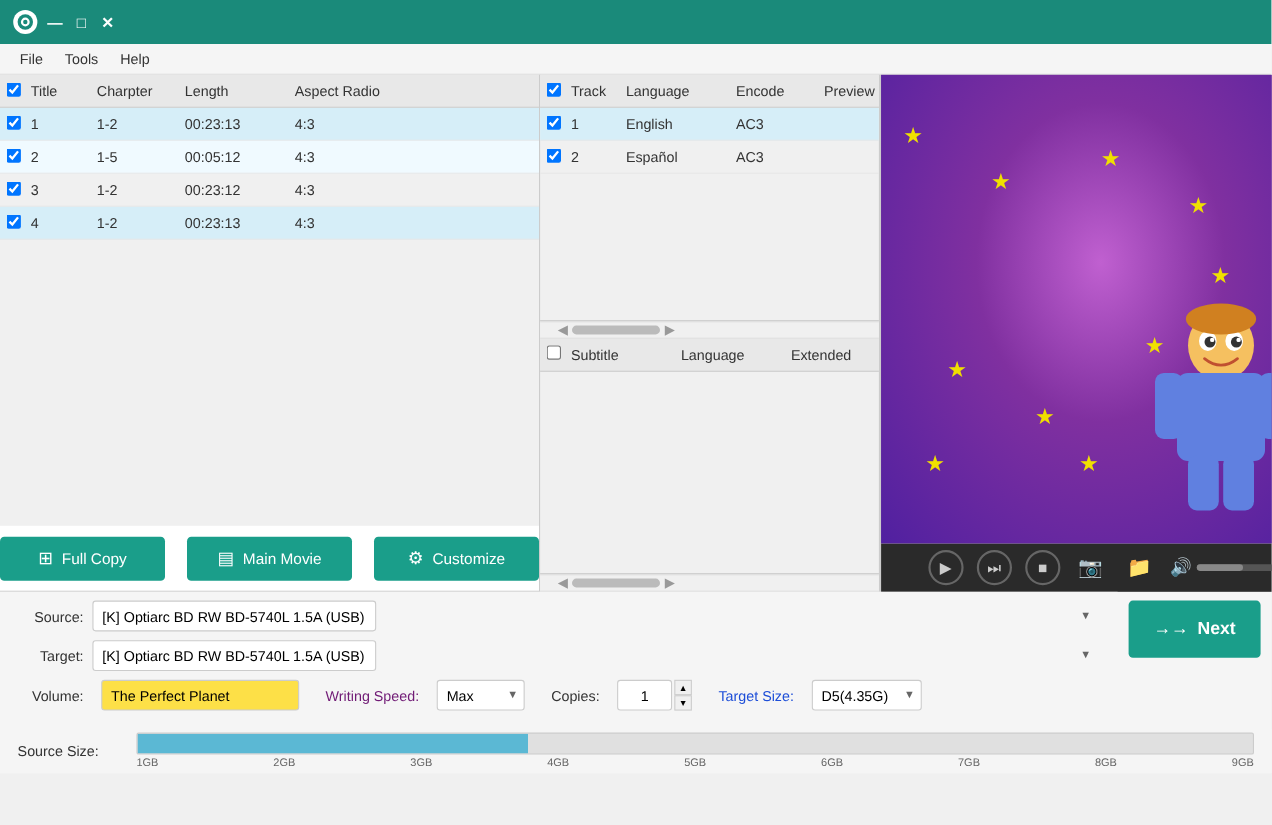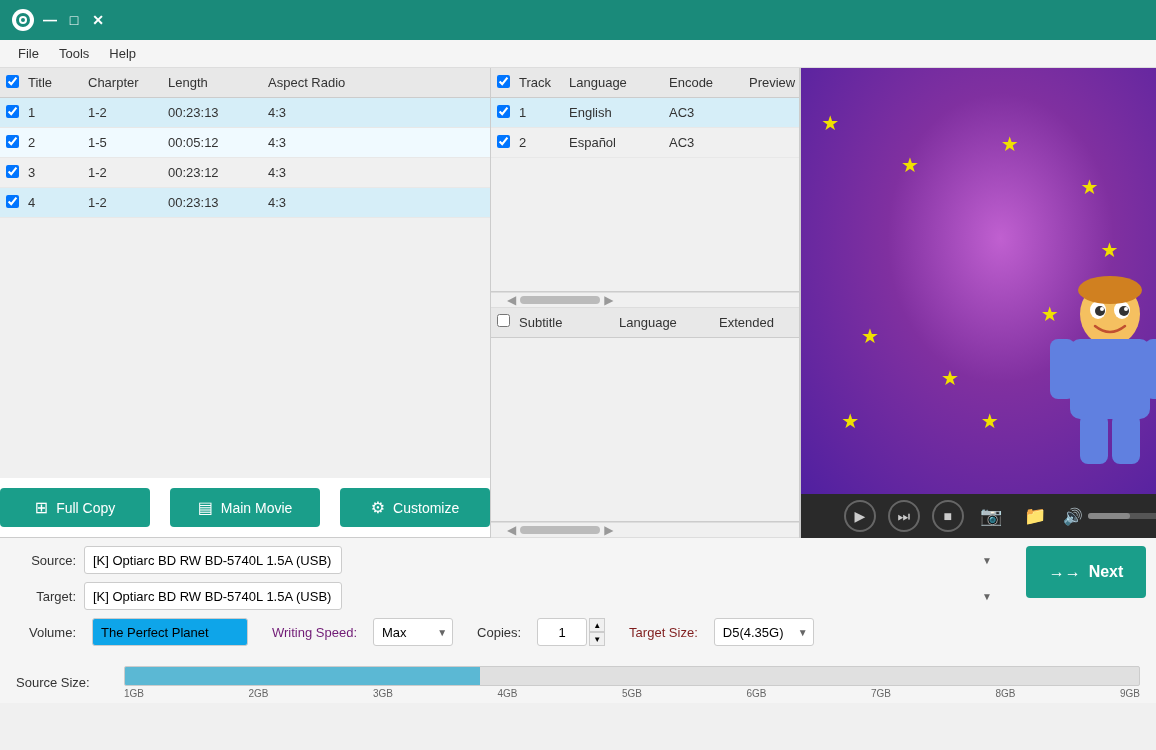--- a/index.html
+++ b/index.html
@@ -272,26 +272,26 @@
       color: #666;
       pointer-events: none;
     }
     .volume-row {
       display: flex;
       align-items: center;
       gap: 16px;
     }
     .volume-row .setting-label { width: 60px; }
     .volume-input {
-      width: 156px;
+      width: 180px;
       height: 28px;
       border: 1px solid #ccc;
       border-radius: 3px;
       padding: 2px 8px;
-      background: #0ea5e9;
+      background: #fde047;
       font-size: 13px;
     }
     .speed-label { font-size: 13px; color: #701a75; }
     .speed-select-wrapper { position: relative; }
     .speed-select {
       width: 80px;
       height: 28px;
       border: 1px solid #ccc;
       border-radius: 3px;
       padding: 0 8px;
@@ -330,21 +330,21 @@
       width: 16px;
       height: 14px;
       border: 1px solid #ccc;
       background: #f0f0f0;
       cursor: pointer;
       display: flex;
       align-items: center;
       justify-content: center;
       font-size: 8px;
     }
-    .target-size-label { font-size: 13px; color: #7f1d1d; }
+    .target-size-label { font-size: 13px; color: #1d4ed8; }
     .target-size-wrapper { position: relative; }
     .target-size-select {
       width: 100px;
       height: 28px;
       border: 1px solid #ccc;
       border-radius: 3px;
       padding: 0 8px;
       background: white;
       appearance: none;
       cursor: pointer;

